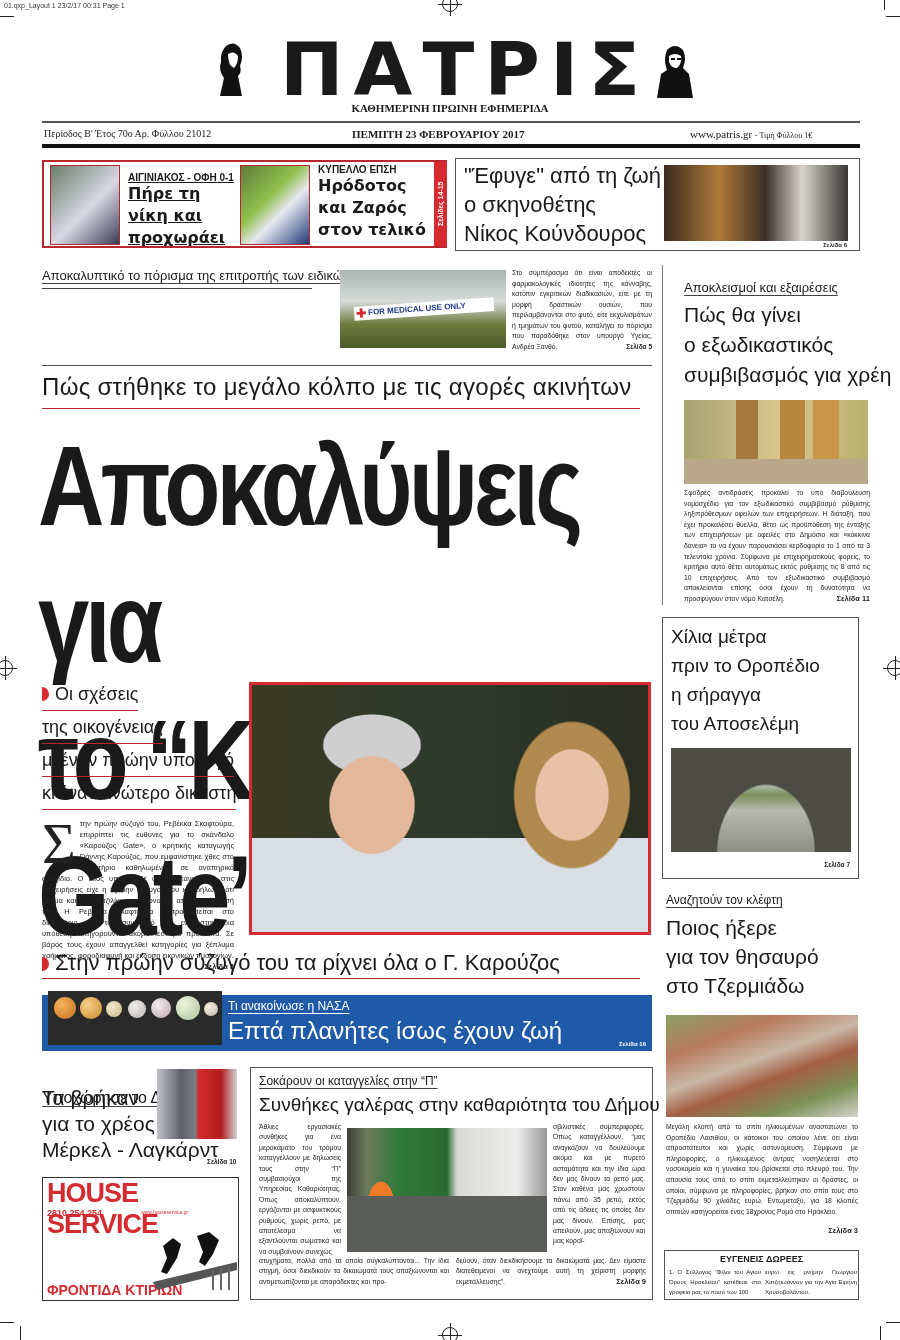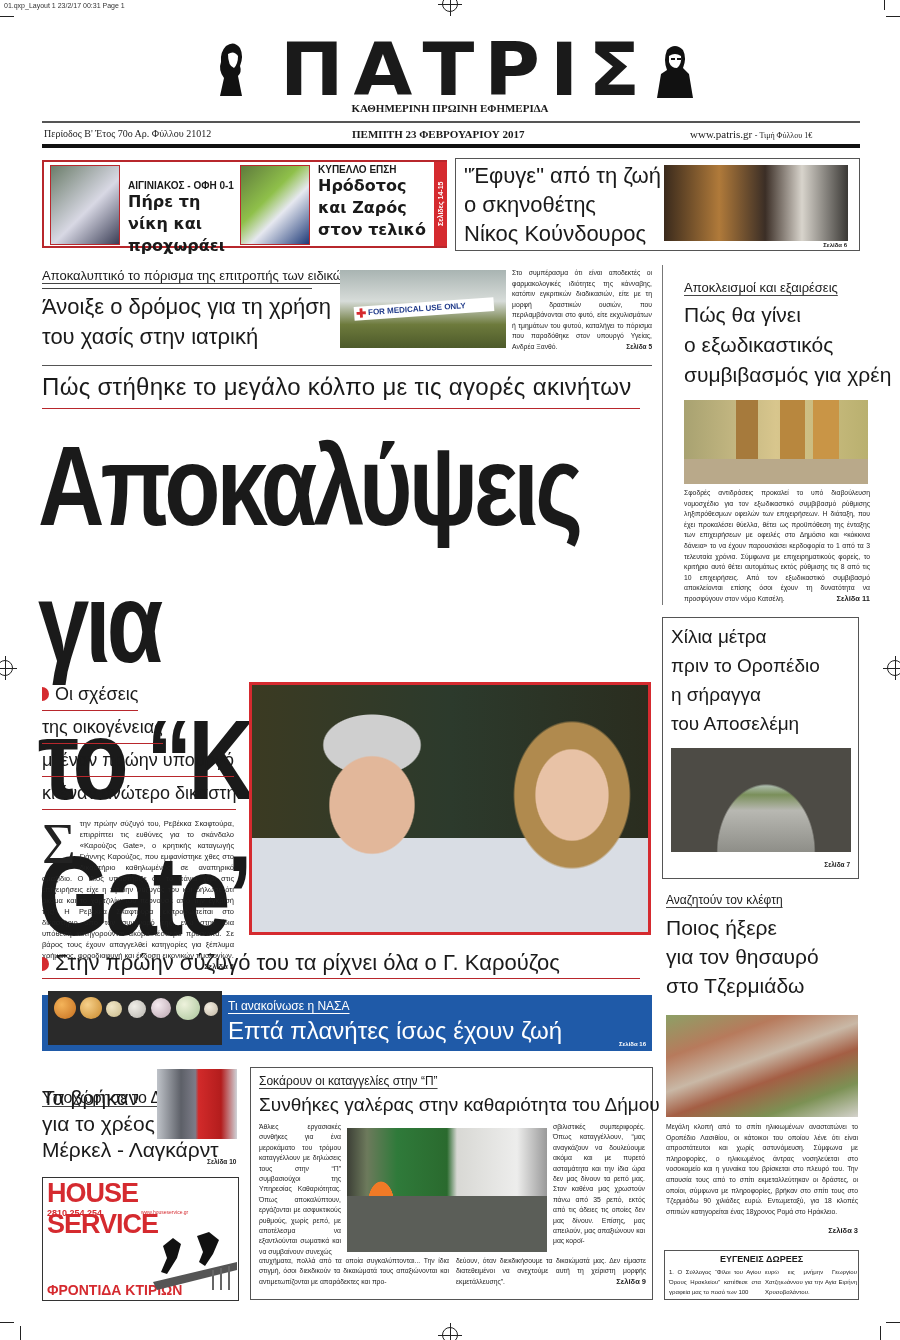--- a/index.html
+++ b/index.html
@@ -75,21 +75,21 @@
   <div class="abs infobar serif" style="left:352px;font-weight:bold;font-size:11px;">ΠΕΜΠΤΗ 23 ΦΕΒΡΟΥΑΡΙΟΥ 2017</div>
   <div class="abs infobar serif" style="left:690px;">
     <span style="font-size:11px;">www.patris.gr</span>
     <span style="font-size:8px;">- Τιμή Φύλλου 1€</span>
   </div>
   <div class="abs rule-thick" style="left:42px;top:144px;width:818px;"></div>
 </header>
 
 <section class="abs sport-box">
   <div class="abs sport-photo" style="left:6px;top:3px;"></div>
-  <div class="abs" style="left:84px;top:18px;">
+  <div class="abs" style="left:84px;top:10px;text-decoration:underline;">
     <div class="sport-kicker">ΑΙΓΙΝΙΑΚΟΣ - ΟΦΗ 0-1</div>
     <div class="sport-head">Πήρε τη</div>
     <div class="sport-head">νίκη και</div>
     <div class="sport-head">προχωράει</div>
   </div>
   <div class="abs sport-photo" style="left:196px;top:3px;background:linear-gradient(135deg,#5f7b3d,#8fc04a 40%,#e6e8f0 60%,#1e3a78);"></div>
   <div class="abs" style="left:274px;top:2px;">
     <div class="sport-kicker">ΚΥΠΕΛΛΟ ΕΠΣΗ</div>
     <div class="sport-head">Ηρόδοτος</div>
     <div class="sport-head">και Ζαρός</div>
@@ -104,24 +104,20 @@
     <div>ο σκηνοθέτης</div>
     <div>Νίκος Κούνδουρος</div>
   </div>
   <div class="abs img-ph" style="left:208px;top:6px;width:184px;height:76px;background:linear-gradient(90deg,#3a2a1c,#b07a3a 30%,#3b2e26 55%,#d8d4cc 75%,#3a3835);"></div>
   <div class="abs page-ref" style="right:12px;bottom:2px;font-size:6px;">Σελίδα 6</div>
 </section>
 
 <section class="abs" style="left:42px;top:268px;width:610px;height:95px;">
   <div class="abs kicker-u" style="left:0;top:0;font-size:13px;">Αποκαλυπτικό το πόρισμα της επιτροπής των ειδικών</div>
   <div class="abs" style="left:0;top:20px;width:270px;height:1px;background:#444;"></div>
-  <div class="abs" style="left:0;top:24px;font-size:22px;line-height:30px;">
-    <div>Άνοιξε ο δρόμος για τη χρήση</div>
-    <div>του χασίς στην ιατρική</div>
-  </div>
   <div class="abs img-ph" style="left:298px;top:2px;width:166px;height:78px;background:linear-gradient(180deg,#a9b4b2,#d7dcd9 40%,#6d7a3c 70%,#4d5a2a);">
     <div class="abs" style="left:14px;top:32px;width:140px;height:14px;background:#fff;font-size:8px;font-weight:bold;color:#1f3a8a;padding-left:14px;line-height:14px;transform:rotate(-4deg);">
       <span class="abs" style="left:2px;top:2px;width:10px;height:10px;color:#d52a2f;font-size:12px;line-height:10px;">✚</span>
       <span>FOR MEDICAL USE ONLY</span>
     </div>
   </div>
   <div class="abs body-text" style="left:470px;top:0;width:140px;font-size:6.8px;line-height:10.5px;">
     <span>Στο συμπέρασμα ότι είναι αποδεκτές οι φαρμακολογικές ιδιότητες της κάνναβης, κατόπιν εγκριτικών διαδικασιών, είτε με τη μορφή δραστικών ουσιών, που περιλαμβάνονται στο φυτό, είτε εκχυλισμάτων ή τμημάτων του φυτού, καταλήγει το πόρισμα που παραδόθηκε στον υπουργό Υγείας, Ανδρέα Ξανθό.</span>
     <span class="page-ref" style="float:right;font-size:6.5px;">Σελίδα 5</span>
   </div>

